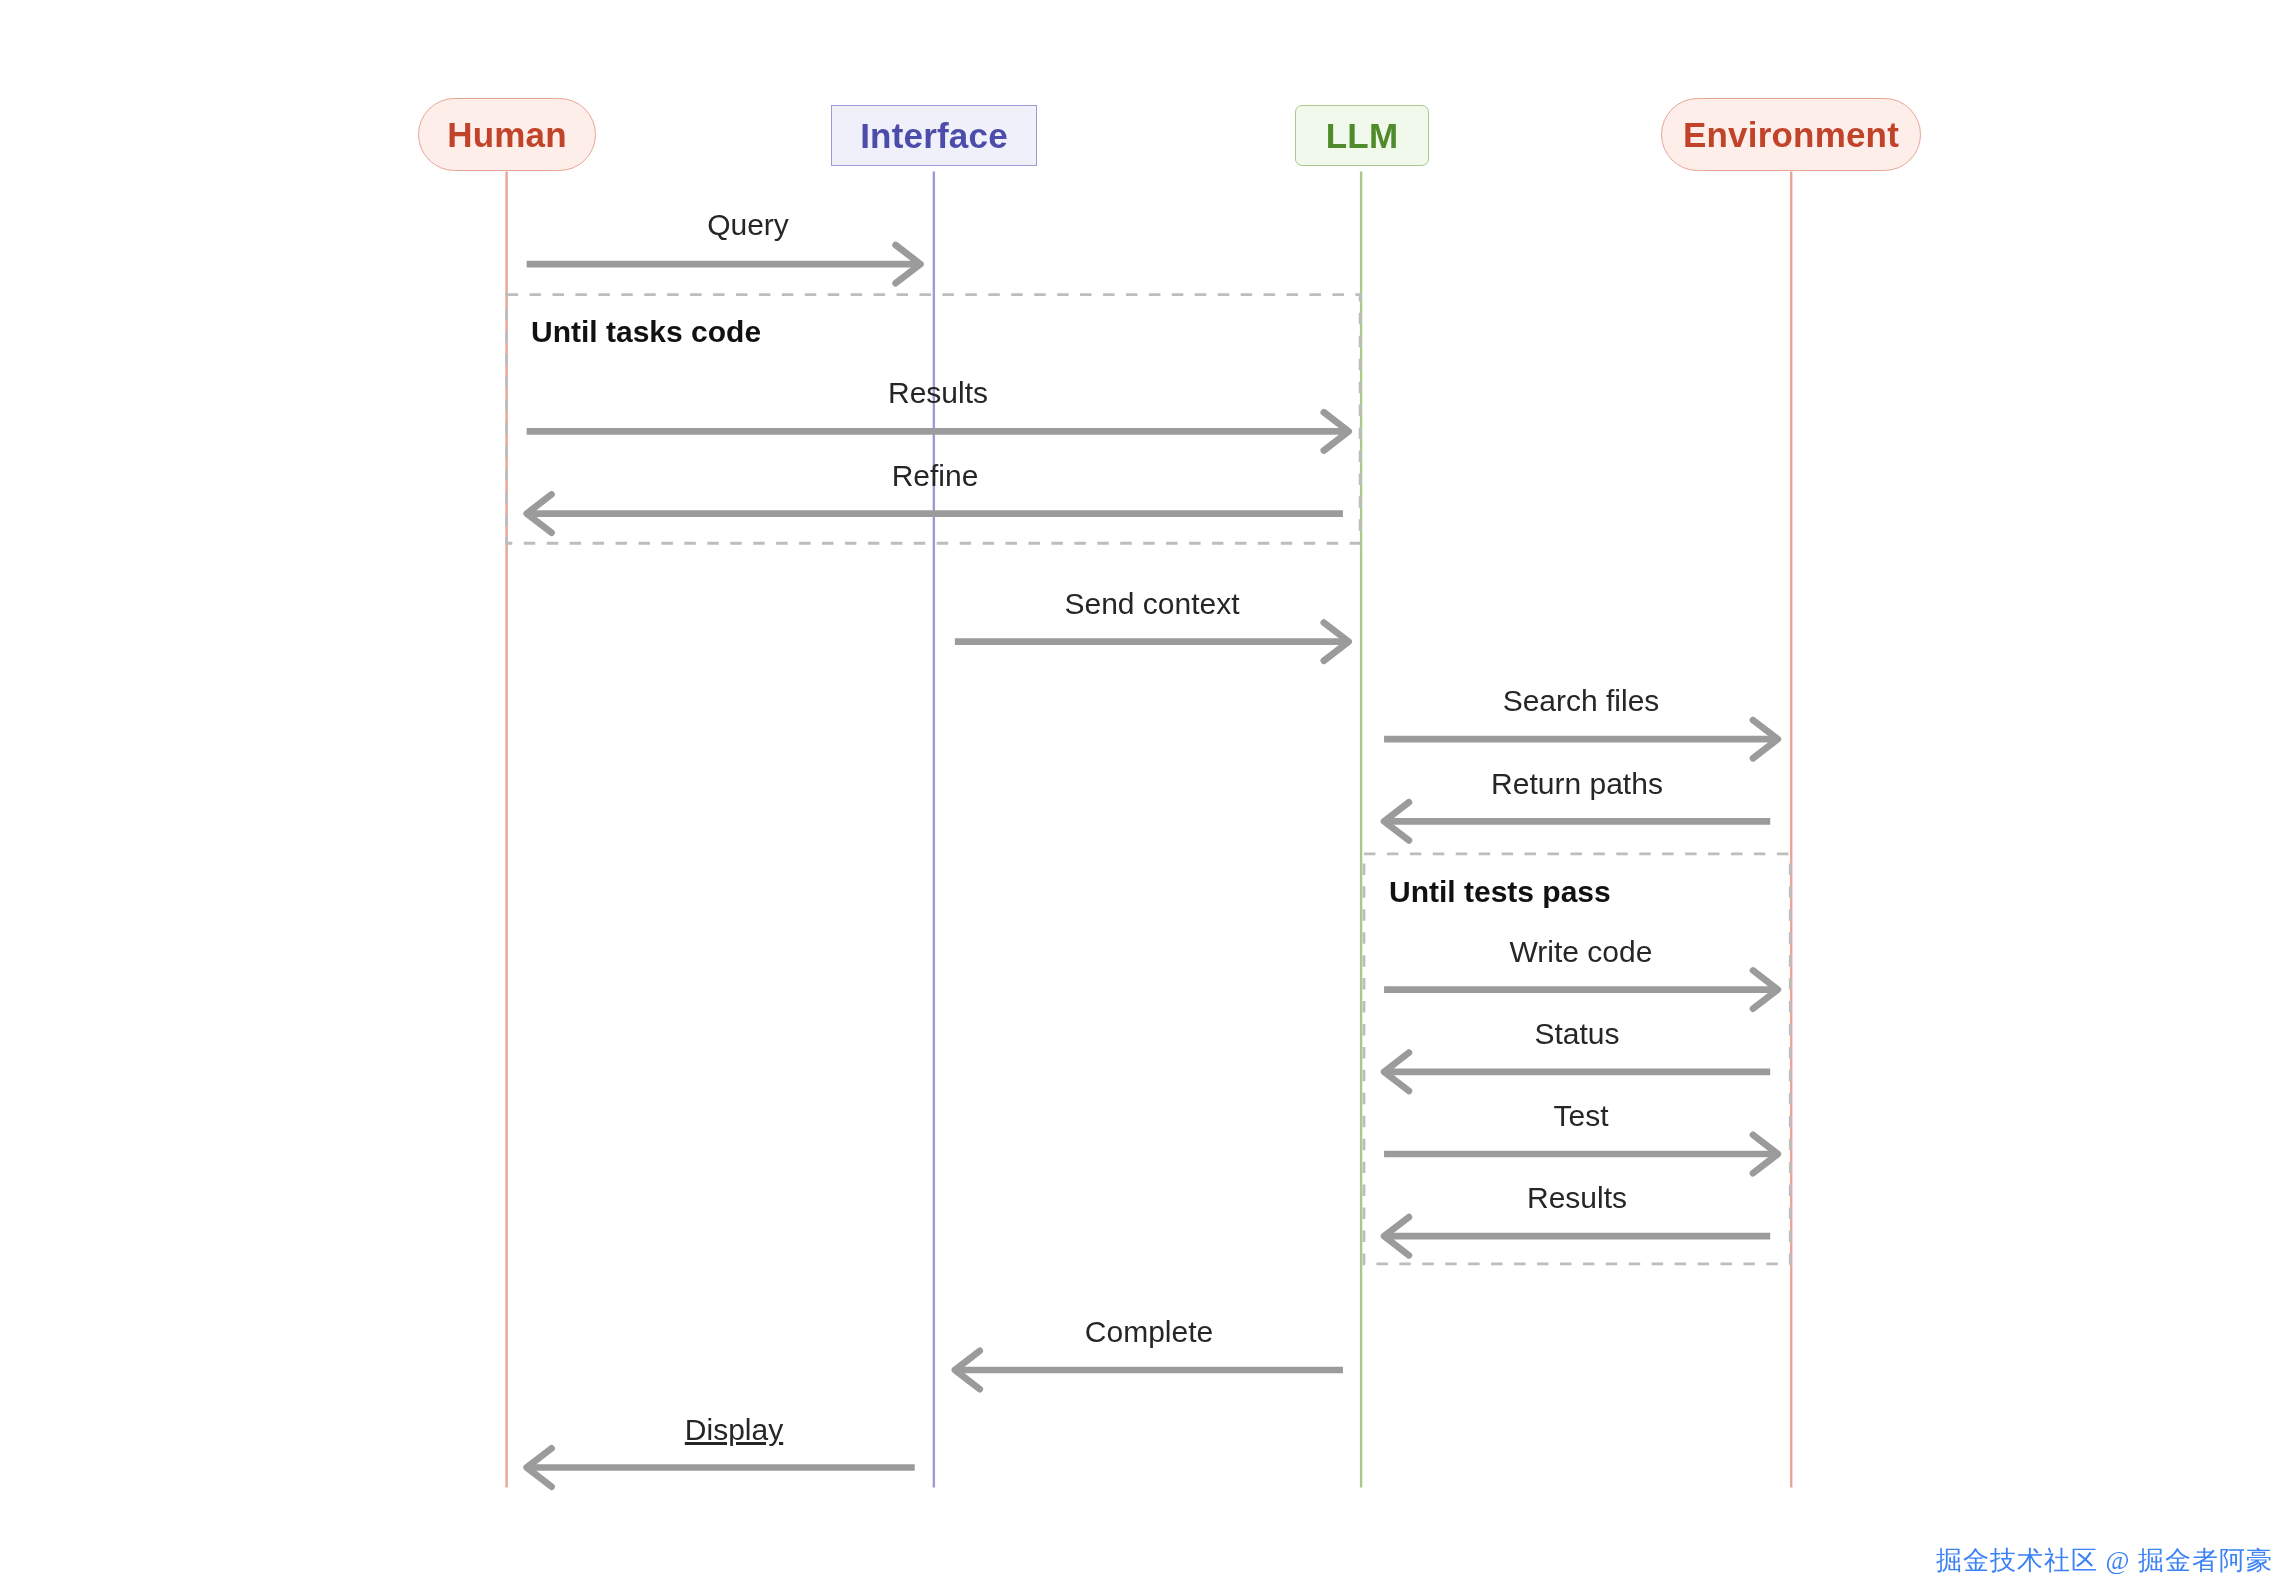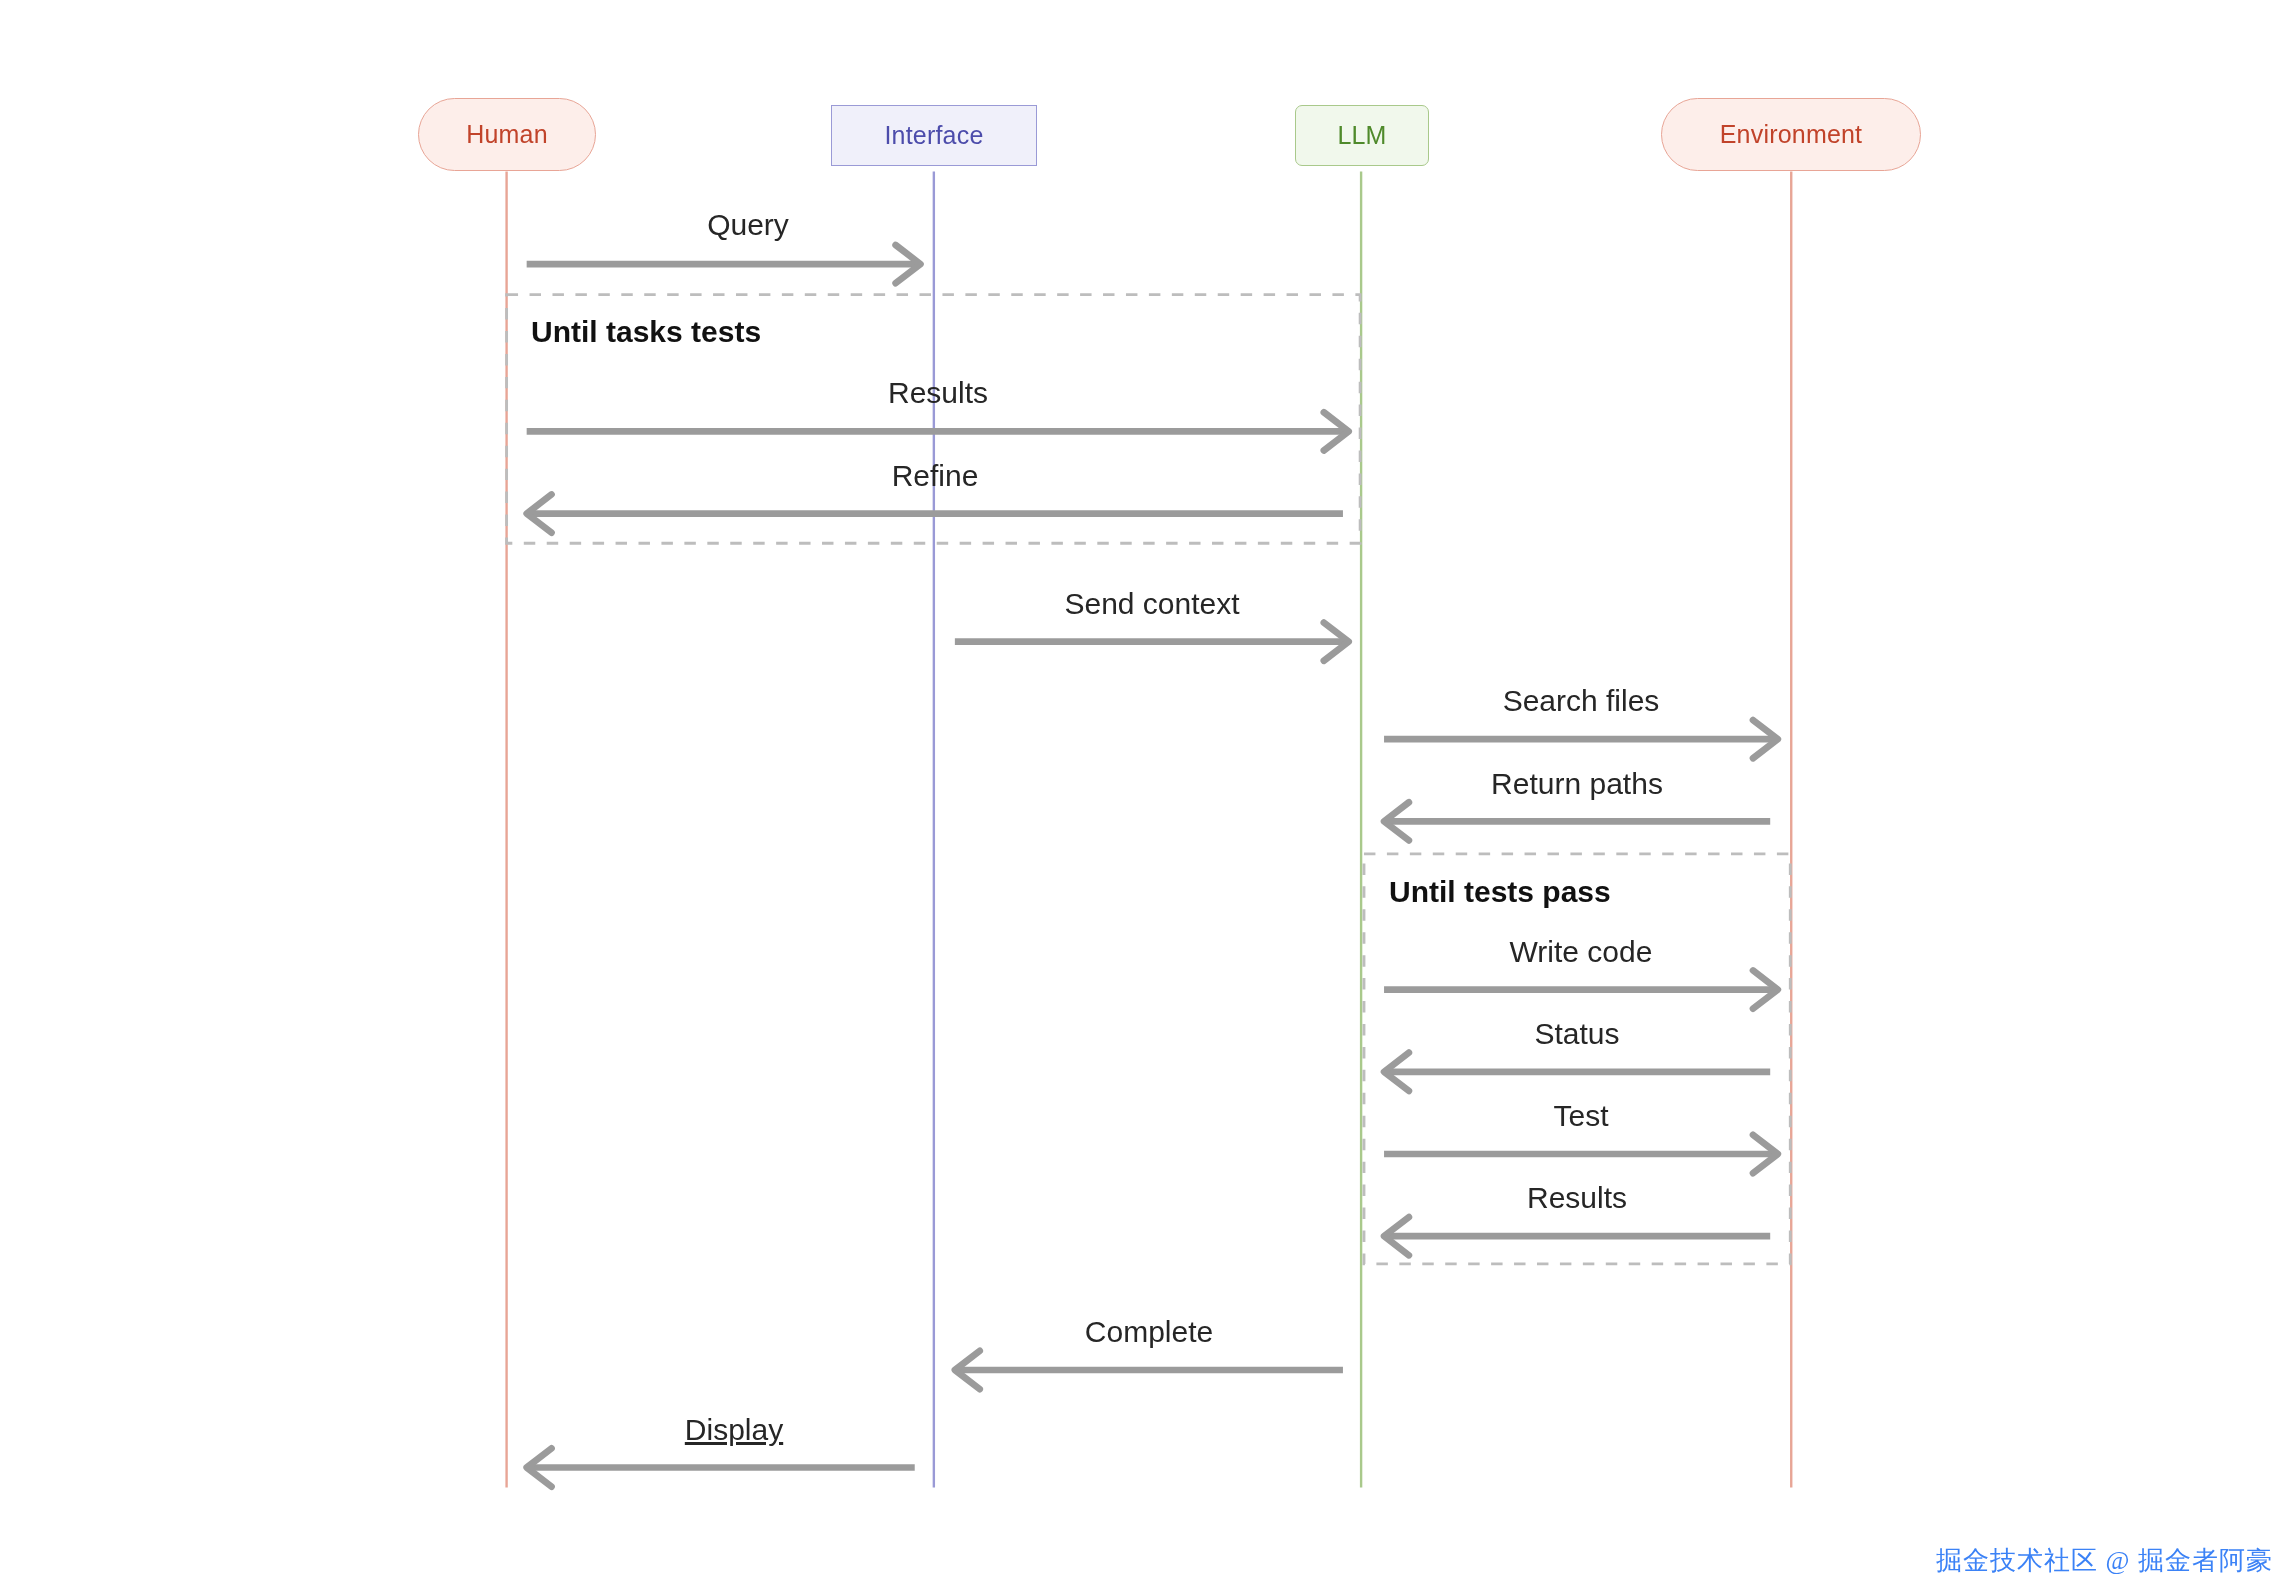--- a/index.html
+++ b/index.html
@@ -23,22 +23,22 @@
     top: 0;
     width: 2294px;
     height: 1593px;
   }
   .actor-box {
     position: absolute;
     box-sizing: border-box;
     display: flex;
     align-items: center;
     justify-content: center;
-    font-size: 25px;
-    font-weight: normal;
+    font-size: 35px;
+    font-weight: bold;
     letter-spacing: 0.2px;
     user-select: none;
   }
   .actor-human, .actor-environment {
     background: #fdeeea;
     border: 1.9px solid #e8a596;
     border-radius: 57px;
     color: #c1432a;
   }
   .actor-interface {
@@ -147,19 +147,19 @@
       <div class="msg-label" style="left: 1581px; top: 684px;">Search files</div>
       <div class="msg-label" style="left: 1577px; top: 767px;">Return paths</div>
       <div class="msg-label" style="left: 1581px; top: 935px;">Write code</div>
       <div class="msg-label" style="left: 1577px; top: 1017px;">Status</div>
       <div class="msg-label" style="left: 1581px; top: 1099px;">Test</div>
       <div class="msg-label" style="left: 1577px; top: 1181px;">Results</div>
       <div class="msg-label" style="left: 1149px; top: 1315px;">Complete</div>
       <div class="msg-label" style="left: 734px; top: 1413px; text-decoration: underline;">Display</div>
     </div>
   <div id="frag-labels-layer">
-      <div class="frag-label" style="left: 531px; top: 315px;">Until tasks tests</div>
+      <div class="frag-label" style="left: 531px; top: 315px;">Until tasks code</div>
       <div class="frag-label" style="left: 1389px; top: 875px;">Until tests pass</div>
     </div>
 
   <div class="watermark">掘金技术社区 @ 掘金者阿豪</div>
 </div>
 
 
 </body></html>

